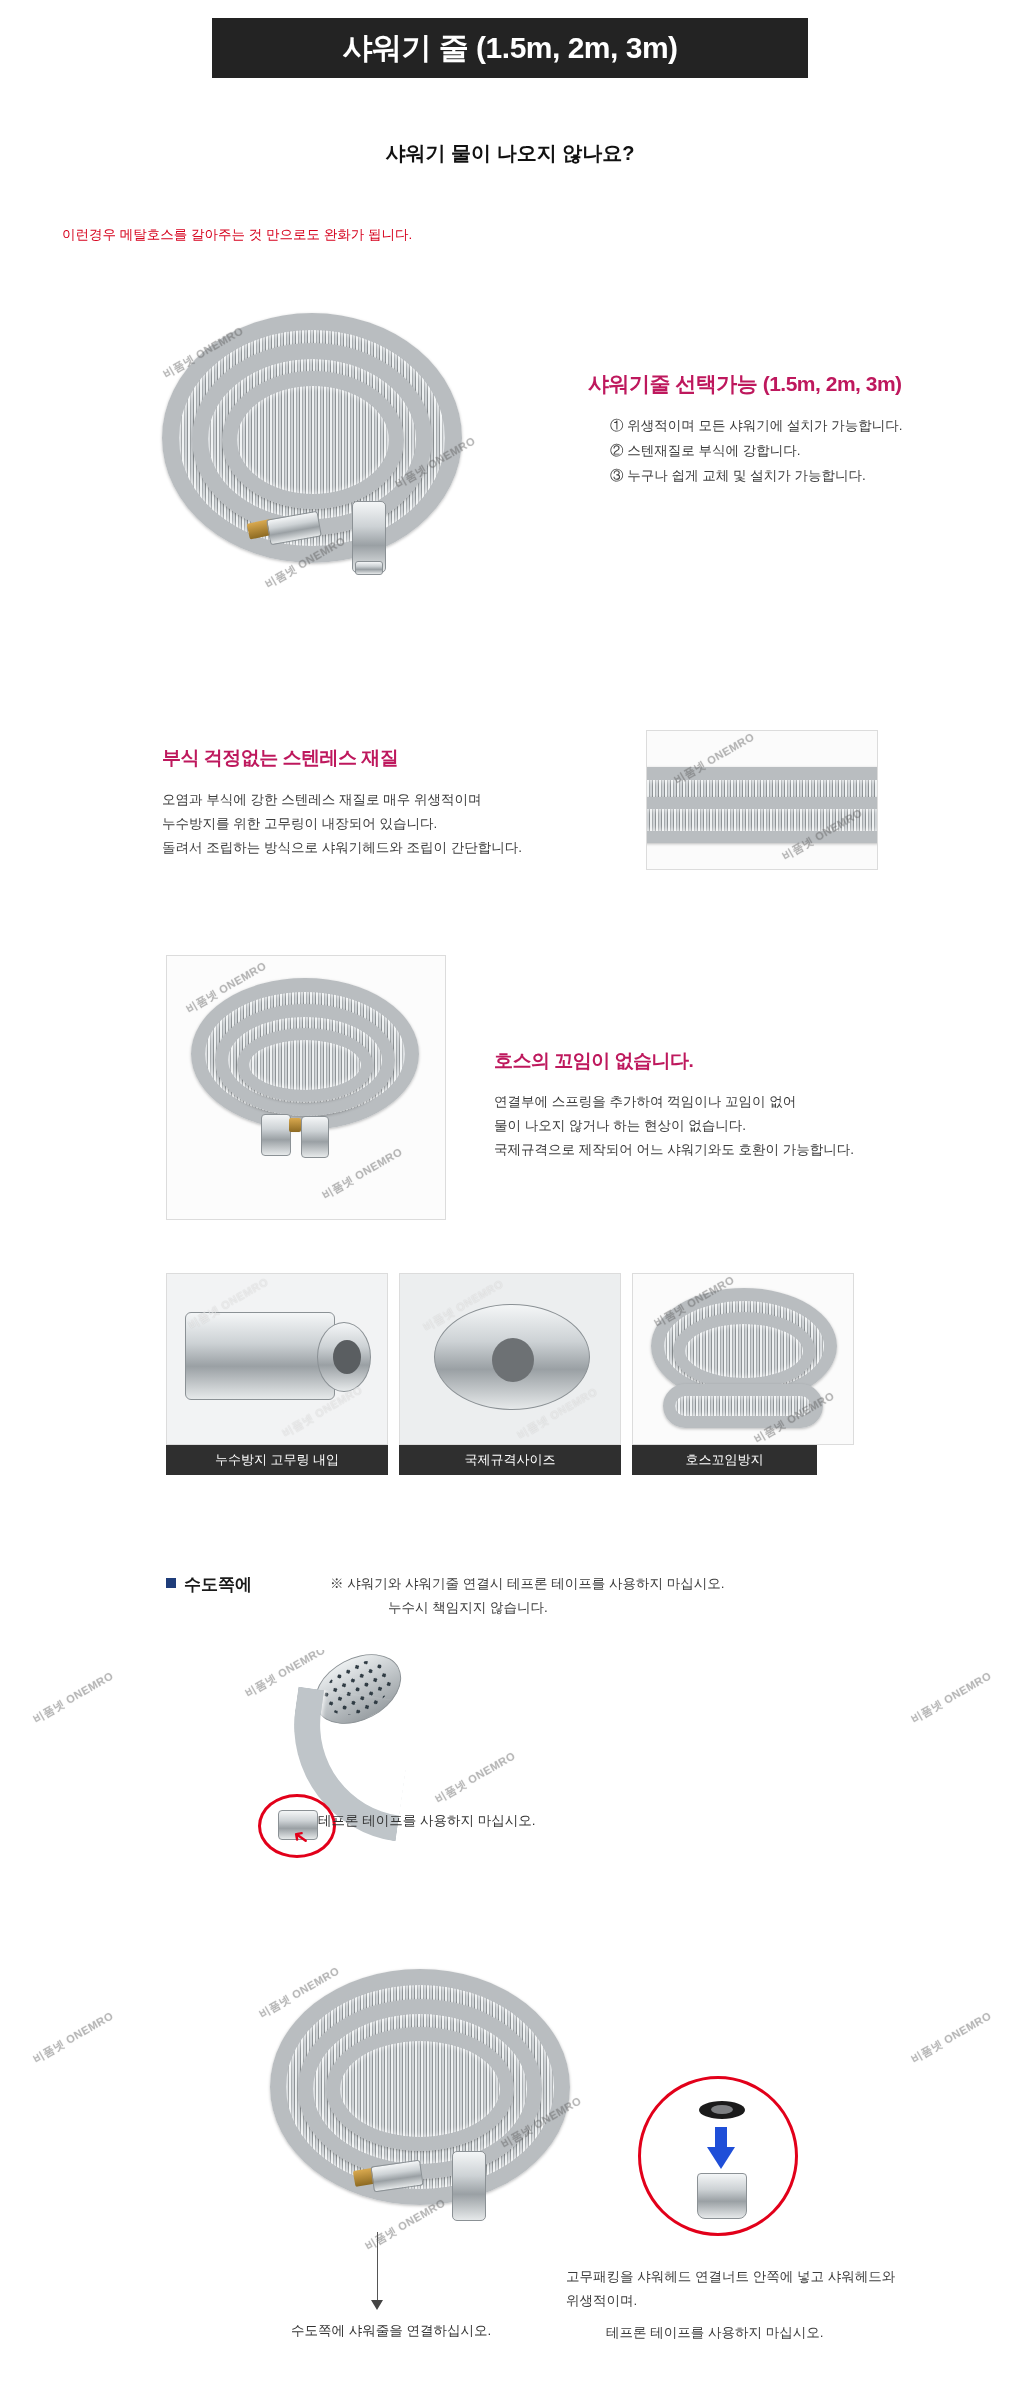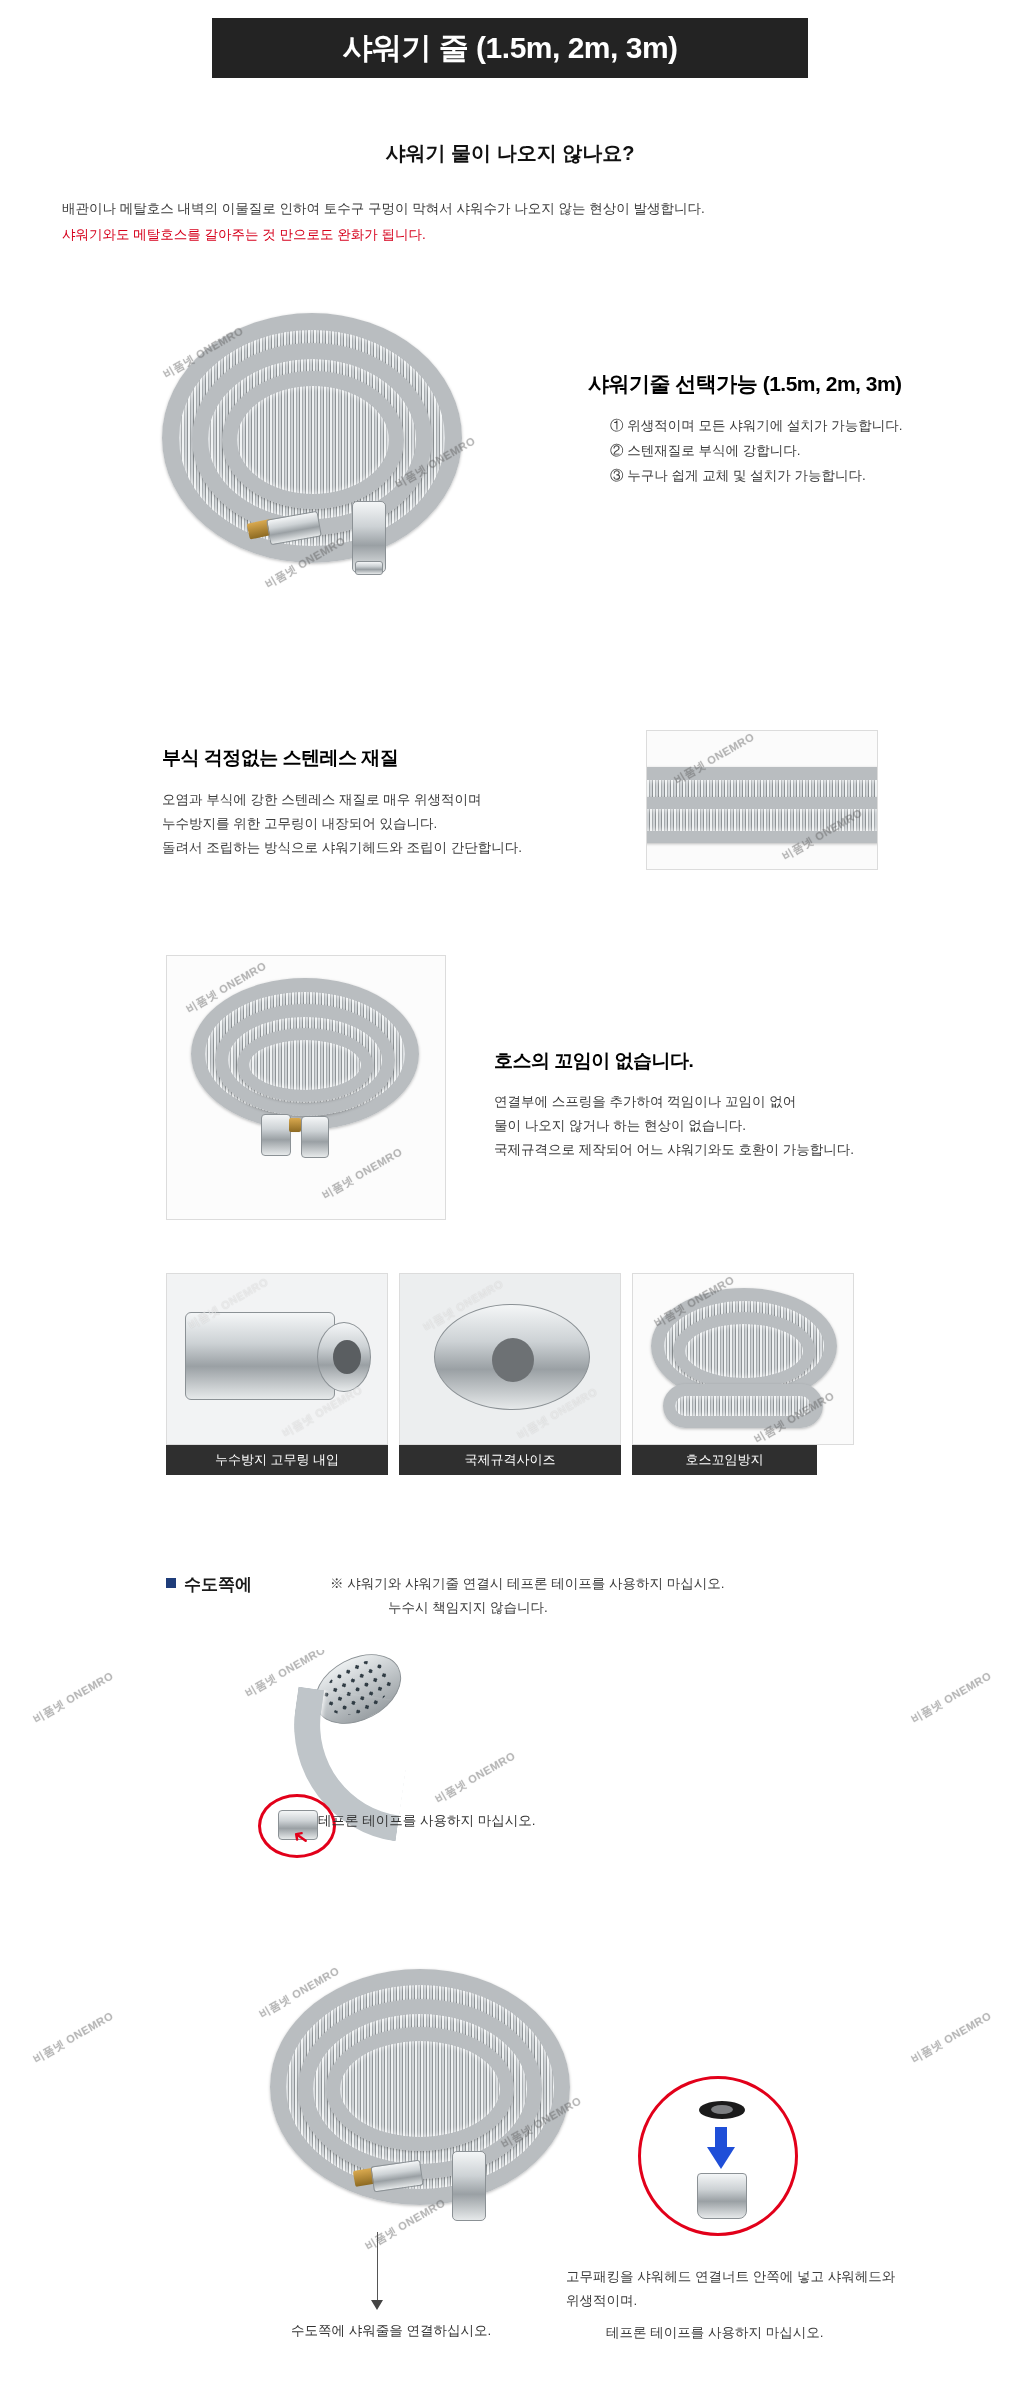--- a/index.html
+++ b/index.html
@@ -106,21 +106,21 @@
     position: absolute;
     background: linear-gradient(180deg, #d9a94f 0%, #8d6a22 100%);
     border-radius: 2px;
   }
 
   
   .sec-head {
     position: absolute;
     font-size: 19px;
     font-weight: bold;
-    color: #000000;
+    color: #be185d;
     letter-spacing: -0.5px;
   }
   .sec-head.big { font-size: 21px; }
   .body-text {
     position: absolute;
     font-size: 13.5px;
     color: #3b3b3b;
     line-height: 24px;
   }
   .list-text {
@@ -224,22 +224,21 @@
 </head>
 <body>
 
 <div class="page">
 
   <div class="banner">
     <span class="banner-title">샤워기 줄 (1.5m, 2m, 3m)</span>
   </div>
 
   <div class="intro-title">샤워기 물이 나오지 않나요?</div>
-  <div class="intro-line1">배관이나 메탈호스 내벽의 이물질로 인하여 토수구 구멍이 막혀서 샤워수가 나오지 않는 현상이 발생합니다.</div>
-  <div class="intro-line2">샤워기와도 메탈호스를 갈아주는 것 만으로도 완화가 됩니다.</div>
+  <div class="intro-line2">이런경우 메탈호스를 갈아주는 것 만으로도 완화가 됩니다.</div>
 
   <div class="photo" style="left:140px; top:305px; width:420px; height:300px; background:#ffffff;">
 
     <div class="coil" style="left:22px; top:8px; width:300px; height:250px; border-width:17px;"></div>
     <div class="coil" style="left:52px; top:38px; width:240px; height:192px; border-width:16px;"></div>
     <div class="coil" style="left:82px; top:66px; width:182px; height:138px; border-width:15px;"></div>
 
     <div class="metal-ring" style="left:108px; top:216px; width:26px; height:16px; transform:rotate(-12deg);"></div>
     <div class="metal-tube" style="left:128px; top:210px; width:52px; height:26px; transform:rotate(-10deg);"></div>
 

